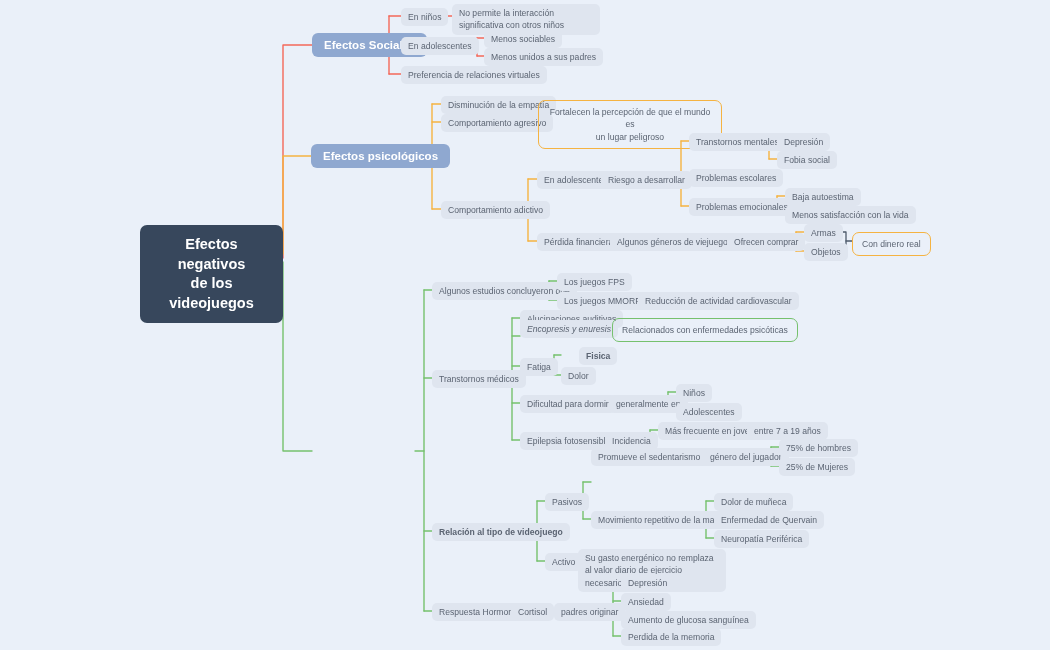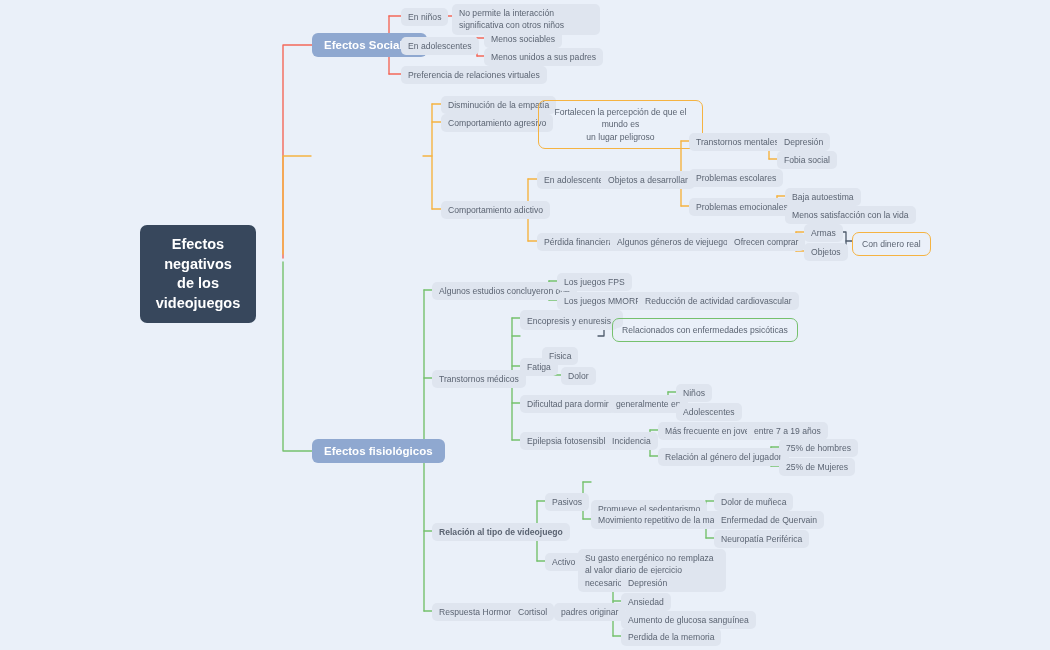--- a/index.html
+++ b/index.html
@@ -209,91 +209,91 @@
         <path d="M613,582 L621,582"></path>
         <path d="M613,601 L621,601"></path>
         <path d="M613,619 L621,619"></path>
         <path d="M613,636 L621,636"></path>
       </g>
     </g>
   </svg>
 
   <div id="nodes">
 
-    <div class="node root" style="left:140px;top:225px;width:116px;">Efectos negativos
+    <div class="node root" style="left:140px;top:225px;width:143px;">Efectos negativos
 de los videojuegos</div>
 
     <div class="node branch" style="left:312px;top:33px;">Efectos Sociales</div>
 
     <div class="node pill" style="left:401px;top:8px;">En niños</div>
     <div class="node pill wrap" style="left:452px;top:4px;width:148px;">No permite la interacción significativa con otros niños</div>
     <div class="node pill" style="left:401px;top:37px;">En adolescentes</div>
     <div class="node pill" style="left:484px;top:30px;">Menos sociables</div>
     <div class="node pill" style="left:484px;top:48px;">Menos unidos a sus padres</div>
     <div class="node pill" style="left:401px;top:66px;">Preferencia de relaciones virtuales</div>
 
+    <div class="node branch" style="left:311px;top:144px;">Efectos psicológicos</div>
 
     <div class="node pill" style="left:441px;top:96px;">Disminución de la empatía</div>
     <div class="node pill" style="left:441px;top:114px;">Comportamiento agresivo</div>
-    <div class="node callout" style="left:538px;top:100px;width:165px;">Fortalecen la percepción de que el mundo es
+    <div class="node callout" style="left:538px;top:100px;width:184px;">Fortalecen la percepción de que el mundo es
 un lugar peligroso</div>
 
     <div class="node pill" style="left:441px;top:201px;">Comportamiento adictivo</div>
 
     <div class="node pill" style="left:537px;top:171px;">En adolescentes</div>
-    <div class="node pill" style="left:601px;top:171px;">Objetos a desarrollar</div>
+    <div class="node pill" style="left:601px;top:171px;">Riesgo a desarrollar</div>
 
     <div class="node pill" style="left:689px;top:133px;">Transtornos mentales</div>
     <div class="node pill" style="left:777px;top:133px;">Depresión</div>
     <div class="node pill" style="left:777px;top:151px;">Fobia social</div>
     <div class="node pill" style="left:689px;top:169px;">Problemas escolares</div>
     <div class="node pill" style="left:689px;top:198px;">Problemas emocionales</div>
     <div class="node pill" style="left:785px;top:188px;">Baja autoestima</div>
     <div class="node pill" style="left:785px;top:206px;">Menos satisfacción con la vida</div>
 
     <div class="node pill" style="left:537px;top:233px;">Pérdida financiera</div>
     <div class="node pill" style="left:610px;top:233px;">Algunos géneros de viejuegos</div>
     <div class="node pill" style="left:727px;top:233px;">Ofrecen comprar</div>
     <div class="node pill" style="left:804px;top:224px;">Armas</div>
     <div class="node pill" style="left:804px;top:243px;">Objetos</div>
     <div class="node callout nowrap" style="left:852px;top:232px;">Con dinero real</div>
 
-    <div class="node branch" style="left:312px;top:439px;">Efectos fisiológicos</div>
 
     <div class="node pill" style="left:432px;top:282px;">Algunos estudios concluyeron que</div>
     <div class="node pill" style="left:557px;top:273px;">Los juegos FPS</div>
     <div class="node pill" style="left:557px;top:292px;">Los juegos MMORPG</div>
     <div class="node pill" style="left:638px;top:292px;">Reducción de actividad cardiovascular</div>
 
     <div class="node pill" style="left:432px;top:370px;">Transtornos médicos</div>
 
     <div class="node pill" style="left:520px;top:310px;">Alucinaciones auditivas</div>
-    <div class="node pill" style="left:520px;top:312px;">Encopresis y enuresis</div>
+    <div class="node pill" style="left:520px;top:320px;font-style:italic;">Encopresis y enuresis</div>
     <div class="node callout green nowrap" style="left:612px;top:318px;">Relacionados con enfermedades psicóticas</div>
 
     <div class="node pill" style="left:520px;top:358px;">Fatiga</div>
-    <div class="node pill" style="left:542px;top:347px;">Fisica</div>
+    <div class="node pill" style="left:579px;top:347px;font-weight:bold;">Fisica</div>
     <div class="node pill" style="left:561px;top:367px;">Dolor</div>
 
     <div class="node pill" style="left:520px;top:395px;">Dificultad para dormir</div>
     <div class="node pill" style="left:609px;top:395px;">generalmente en</div>
     <div class="node pill" style="left:676px;top:384px;">Niños</div>
     <div class="node pill" style="left:676px;top:403px;">Adolescentes</div>
 
     <div class="node pill" style="left:520px;top:432px;">Epilepsia fotosensible</div>
     <div class="node pill" style="left:605px;top:432px;">Incidencia</div>
     <div class="node pill" style="left:658px;top:422px;">Más frecuente en jovenes</div>
     <div class="node pill" style="left:747px;top:422px;">entre 7 a 19 años</div>
     <div class="node pill" style="left:658px;top:448px;">Relación al género del jugador</div>
     <div class="node pill" style="left:779px;top:439px;">75% de hombres</div>
     <div class="node pill" style="left:779px;top:458px;">25% de Mujeres</div>
 
     <div class="node pill" style="left:432px;top:523px;font-weight:bold;">Relación al tipo de videojuego</div>
     <div class="node pill" style="left:545px;top:493px;">Pasivos</div>
-    <div class="node pill" style="left:591px;top:500px;">Promueve el sedentarismo</div>
+    <div class="node pill" style="left:591px;top:448px;">Promueve el sedentarismo</div>
     <div class="node pill" style="left:591px;top:511px;">Movimiento repetitivo de la mano</div>
     <div class="node pill" style="left:714px;top:493px;">Dolor de muñeca</div>
     <div class="node pill" style="left:714px;top:511px;">Enfermedad de Quervain</div>
     <div class="node pill" style="left:714px;top:530px;">Neuropatía Periférica</div>
     <div class="node pill" style="left:545px;top:553px;">Activo</div>
     <div class="node pill wrap" style="left:578px;top:549px;width:148px;">Su gasto energénico no remplaza al valor
 diario de ejercicio necesario</div>
 
     <div class="node pill" style="left:432px;top:603px;">Respuesta Hormonal</div>
     <div class="node pill" style="left:511px;top:603px;">Cortisol</div>

